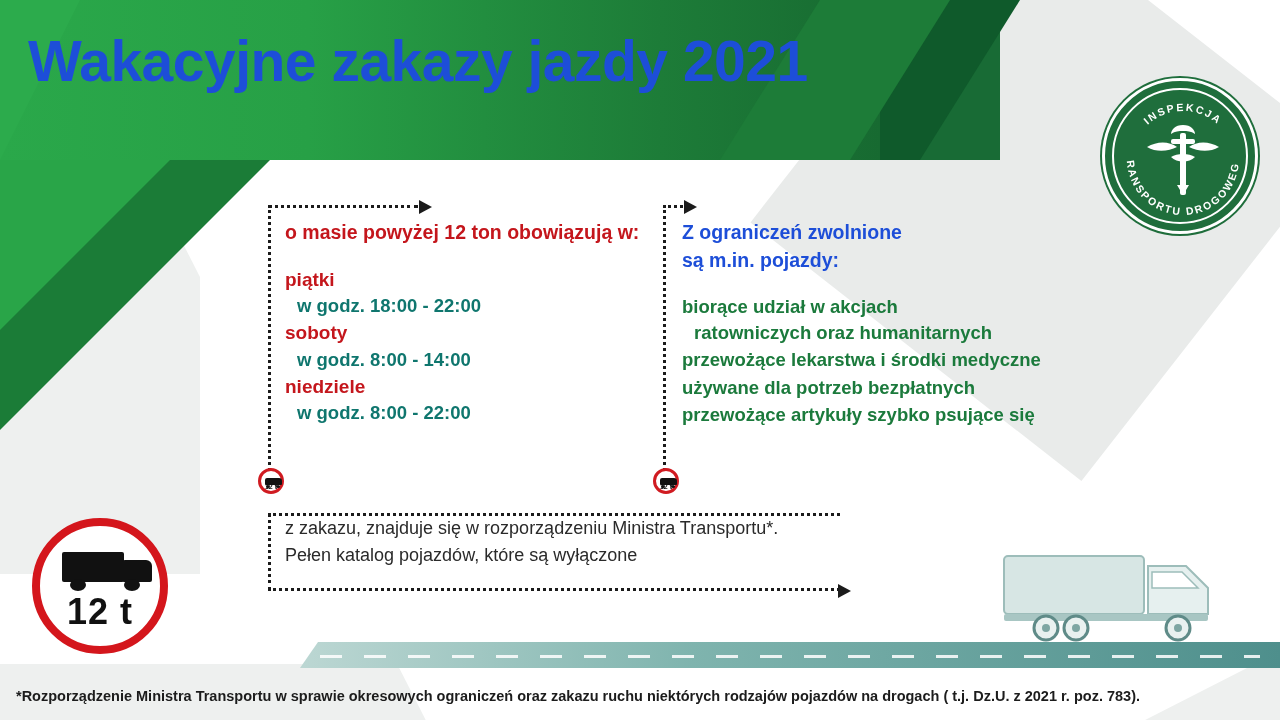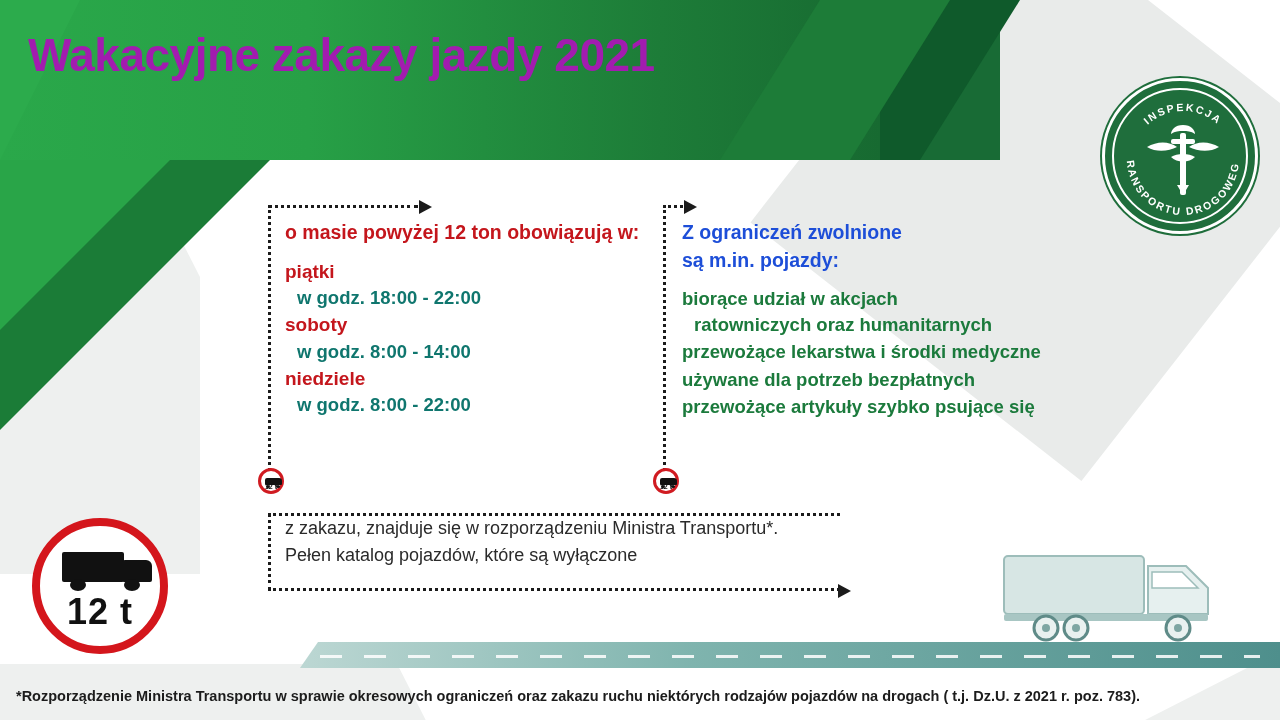--- a/index.html
+++ b/index.html
@@ -99,21 +99,21 @@
   }
   .road-dashes {
     position: absolute; left: 320px; bottom: 62px; width: 940px; height: 3px;
     background: repeating-linear-gradient(90deg, #ffffff 0 22px, transparent 22px 44px);
     opacity: .85;
   }
 
   
   .header-title {
     position: absolute; top: 28px; left: 28px;
-    font-size: 46px; font-weight: bold; color: #a21caf;
+    font-size: 57px; font-weight: bold; color: #1d4ed8;
     letter-spacing: -0.5px;
     white-space: nowrap;
   }
 
   
   .logo {
     position: absolute; top: 78px; right: 22px;
     width: 156px; height: 156px;
     border-radius: 50%;
     background: #1f6e3c;
@@ -147,21 +147,21 @@
 
   .col-left-text  { position: absolute; left: 285px; top: 219px; width: 400px; }
   .col-right-text { position: absolute; left: 682px; top: 219px; width: 470px; }
 
   .head-red {
     color: #c4161c; font-size: 19.5px; font-weight: bold; line-height: 1.42;
   }
   .head-green {
     color: #1d4ed8; font-size: 19.5px; font-weight: bold; line-height: 1.42;
   }
-  .list { list-style: none; margin-top: 12px; }
+  .list { list-style: none; margin-top: 20px; }
   .list li { line-height: 1.38; margin-bottom: 2px; }
   .bullet-red { color: #c4161c; font-size: 19px; font-weight: bold; }
   .bullet-dark { color: #0f766e; font-size: 18.5px; font-weight: bold; padding-left: 12px; }
   .item-green { color: #1b7a3c; font-size: 18.5px; font-weight: bold; line-height: 1.4; }
   .item-green .sub { padding-left: 12px; display: block; }
 
   
   .mini-sign {
     position: absolute;
     width: 26px; height: 26px; border-radius: 50%;

